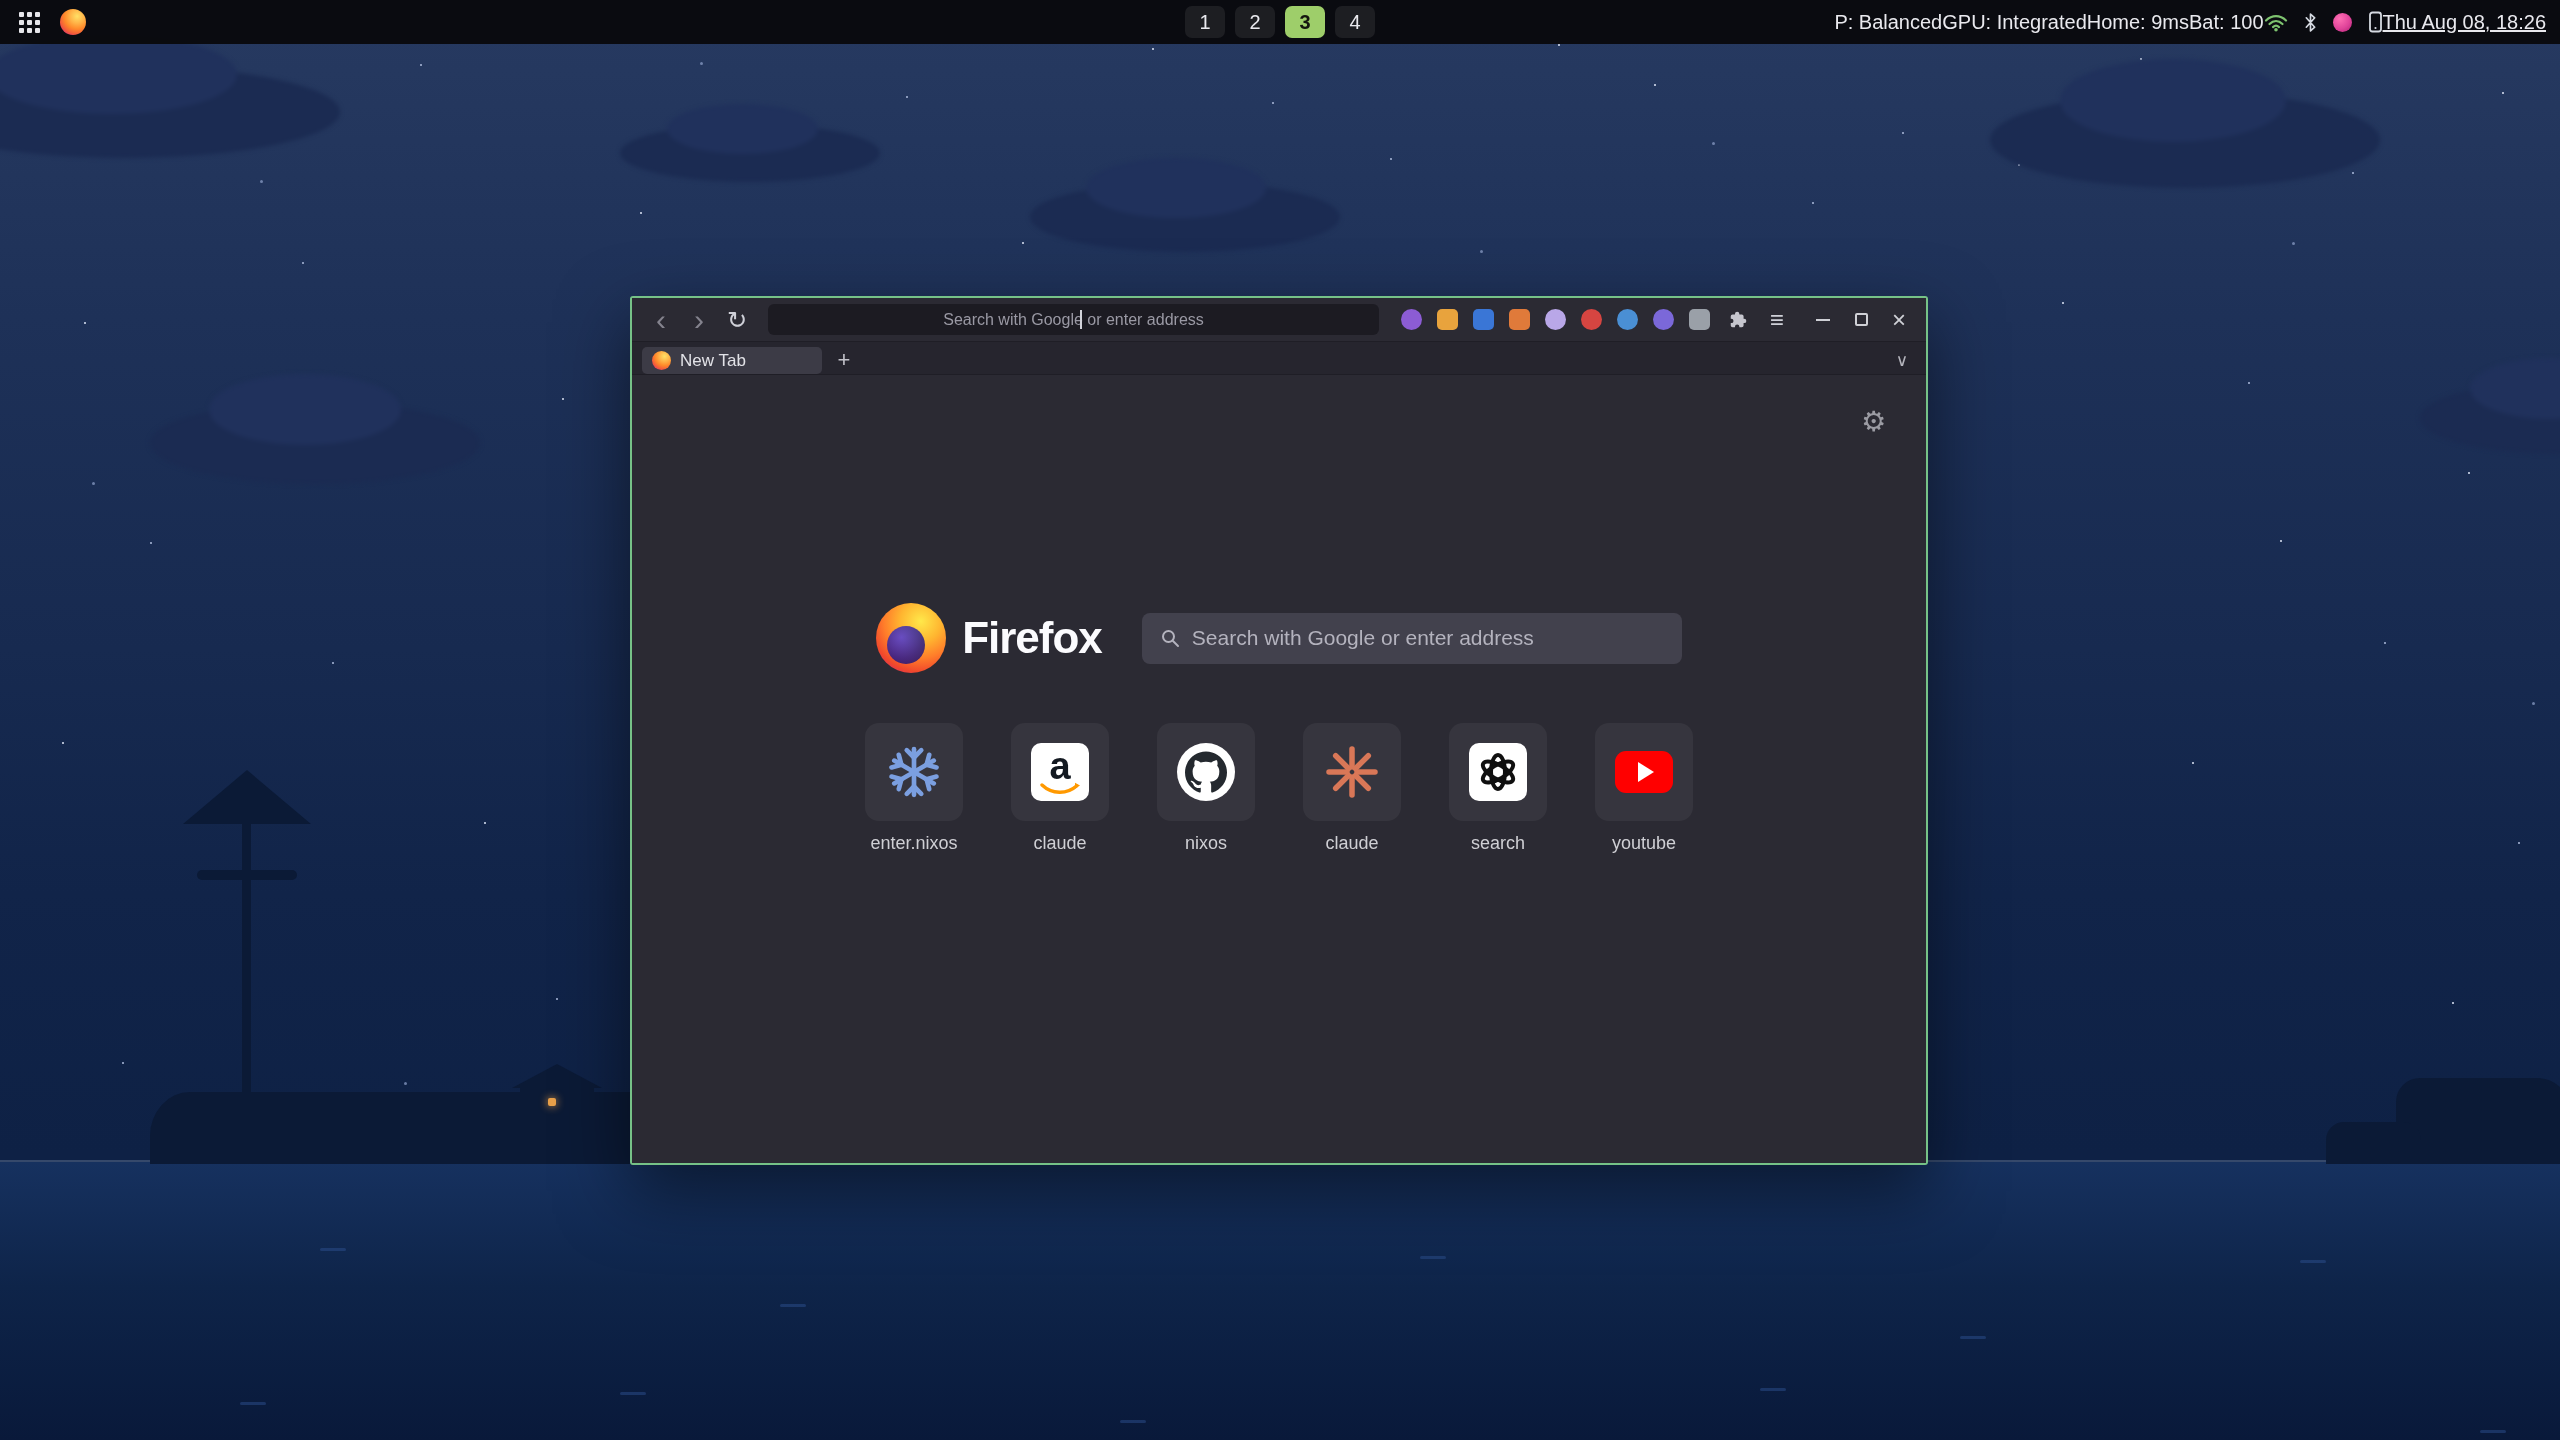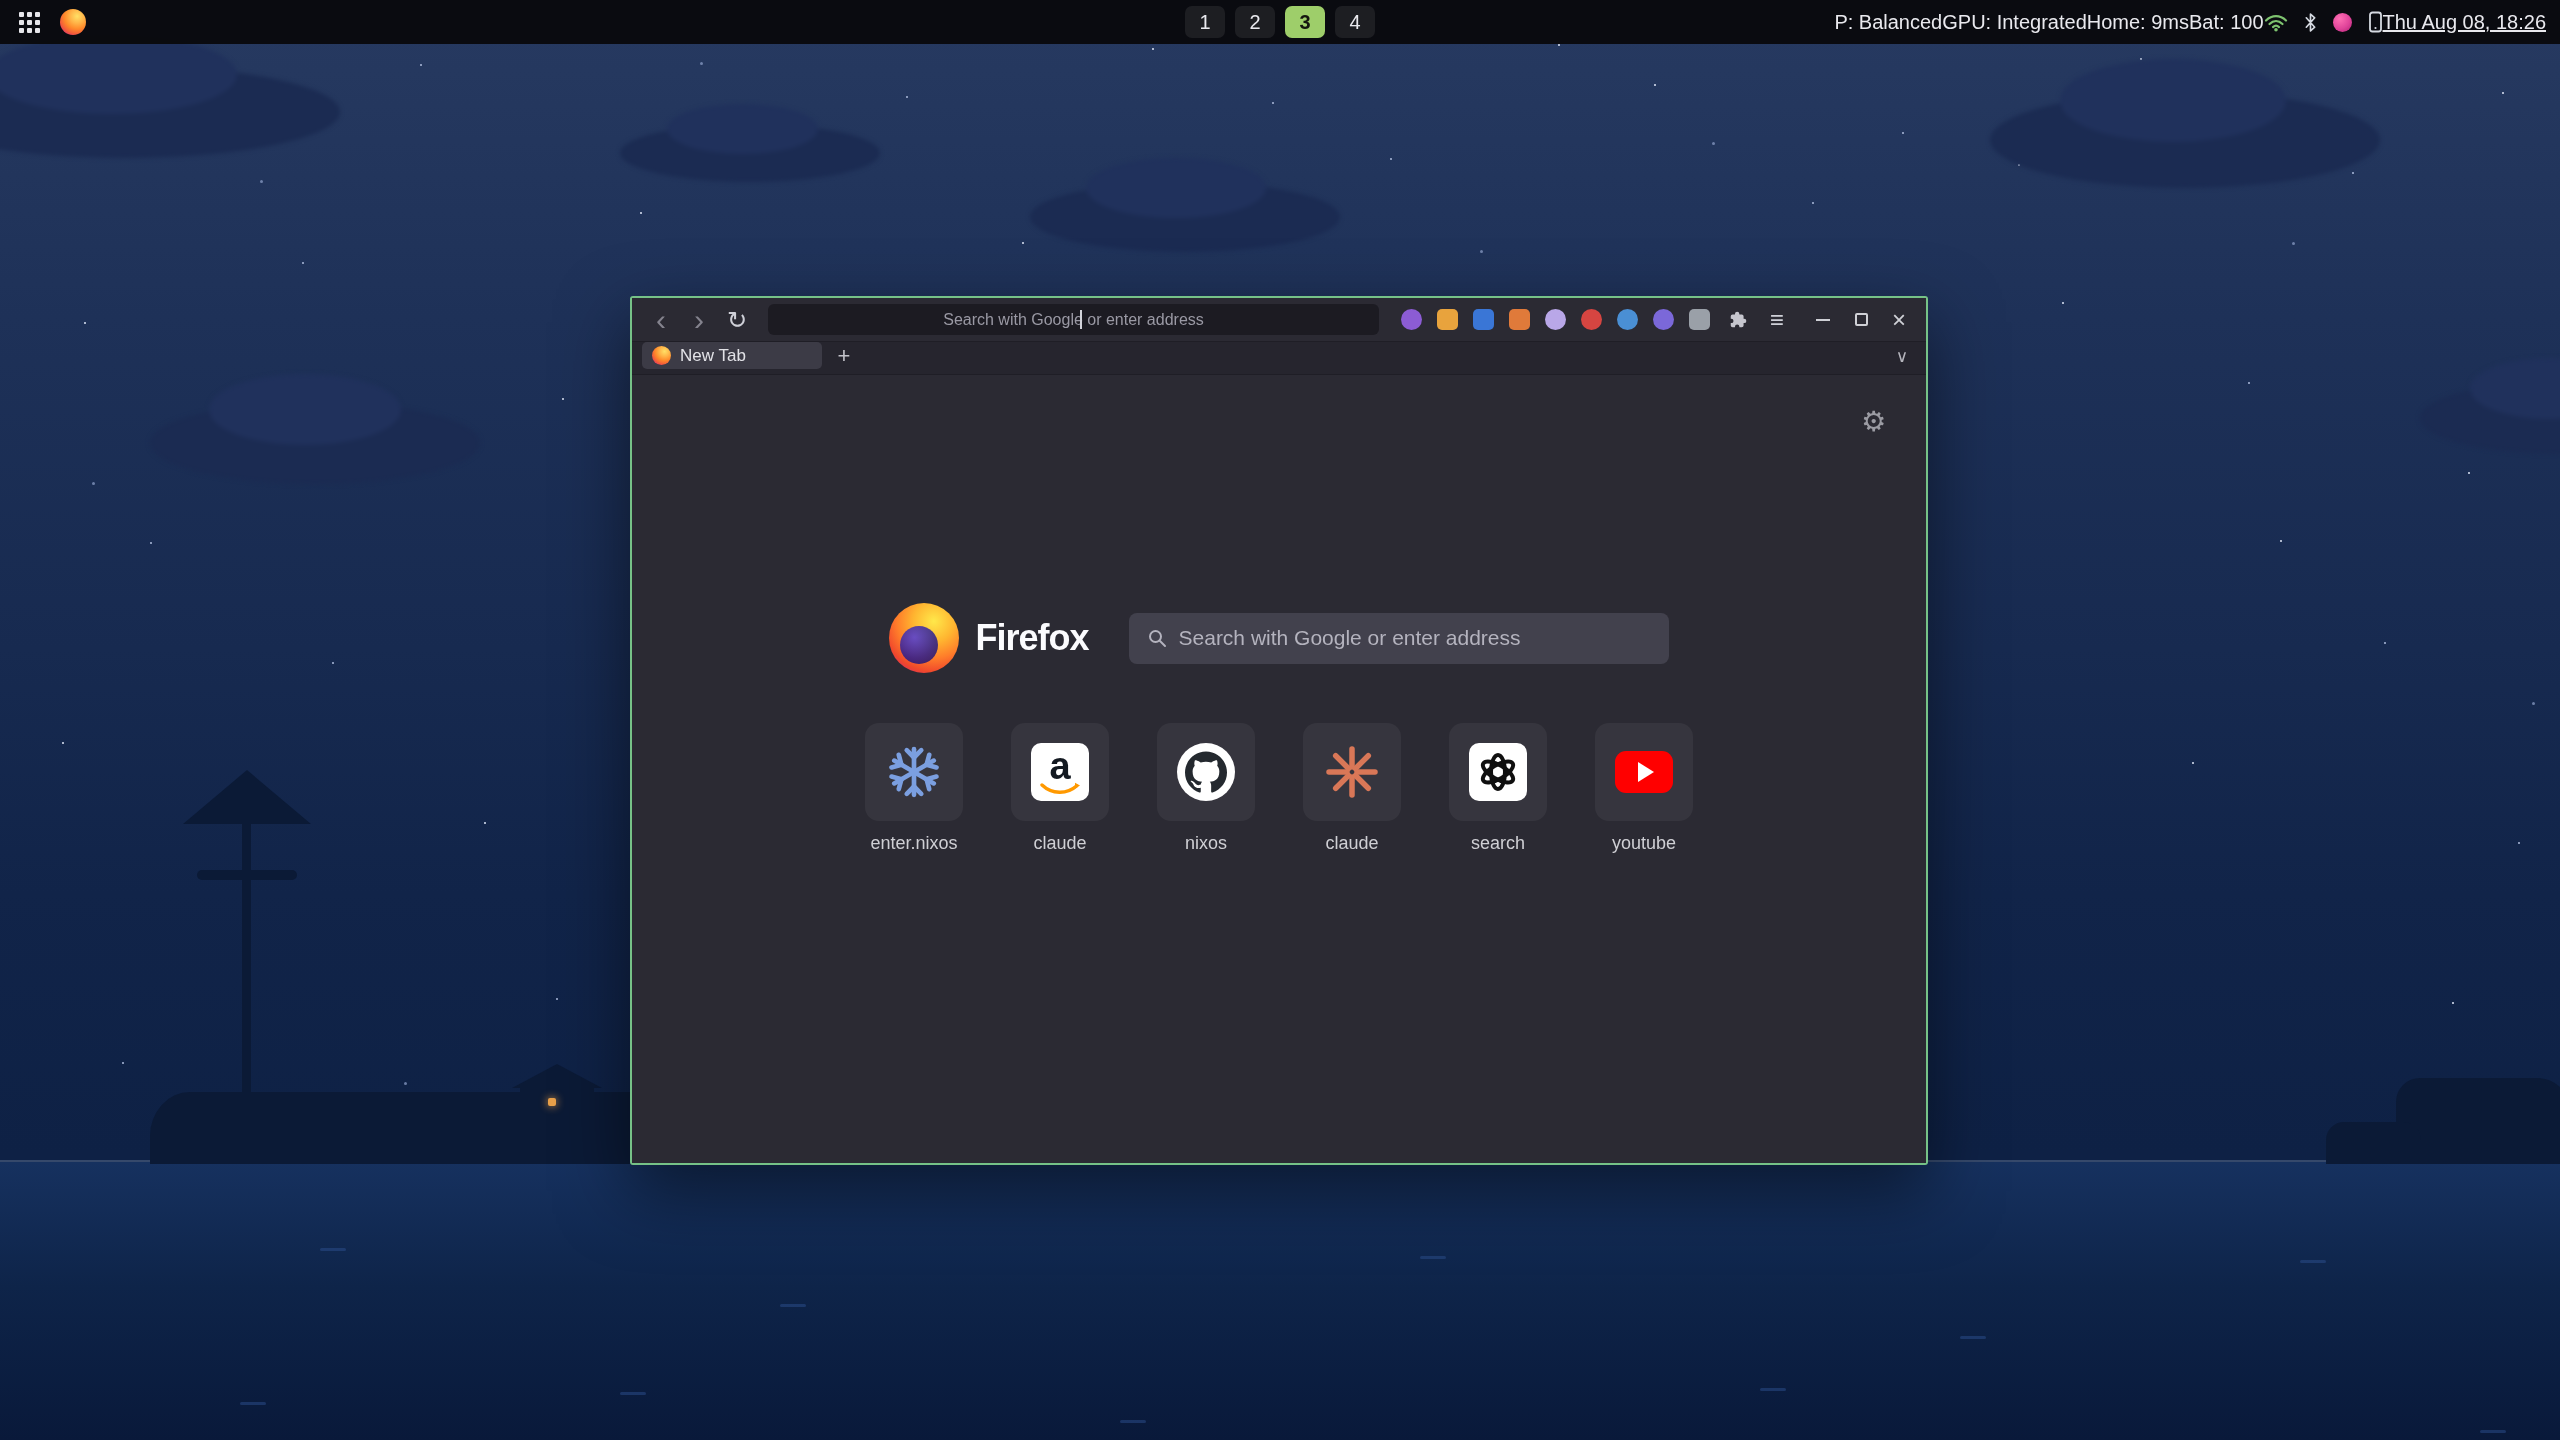--- a/index.html
+++ b/index.html
@@ -69,34 +69,34 @@
   .url-ph { color:#9a99a4; font-size:16px; }
   .caret { position:absolute; left:calc(50% + 6px); top:6px; width:2px; height:19px; background:#d2d3da; }
   .ext-row { display:flex; align-items:center; gap:15px; padding:0 8px; }
   .ext { width:21px; height:21px; border-radius:50%; display:inline-block; }
   .ext.sq { border-radius:5px; }
   .winctl { display:flex; align-items:center; gap:8px; margin-left:10px; }
   .winctl button { width:30px; height:30px; display:flex; align-items:center; justify-content:center; color:#cfd0d6; font-size:24px; }
   .min-bar { width:14px; height:2px; background:#cfd0d6; display:inline-block; }
   .max-box { width:13px; height:13px; border:2px solid #cfd0d6; border-radius:2px; display:inline-block; }
 
-  .tabbar { height:33px; flex:0 0 auto; background:#26252e; display:flex; align-items:flex-start; padding:0 10px; border-bottom:1px solid #1f1e26; }
+  .tabbar { height:33px; flex:0 0 auto; background:#26252e; display:flex; align-items:flex-end; padding:0 10px; border-bottom:1px solid #1f1e26; }
   .tab { height:27px; width:180px; background:#3c3b46; border-radius:5px; display:flex; align-items:center; gap:9px; padding:0 10px; }
   .tab-title { color:#e2e2e7; font-size:17px; }
   .newtab-btn { width:28px; height:28px; margin-left:8px; color:#c2c2c9; font-size:22px; display:flex; align-items:center; justify-content:center; border-radius:5px; }
   .tab-overflow { margin-left:auto; color:#b4b4bc; font-size:17px; width:28px; height:28px; display:flex; align-items:center; justify-content:center; }
 
   .content { flex:1; position:relative; background:#2b2a33; overflow:hidden; }
   .gear { position:absolute; top:30px; right:40px; color:#9b9ba3; font-size:28px; }
   .hero { display:flex; align-items:center; justify-content:center; margin-top:228px; gap:16px; }
   .ff-logo-big { width:70px; height:70px; border-radius:50%; position:relative; flex:0 0 auto;
     background:radial-gradient(circle at 64% 26%, #ffe84a 0%, #ffb530 30%, #ff7d2a 54%, #f0482c 74%, #d6246e 90%, #8a2b9e 100%); }
   .ff-logo-big::after { content:""; position:absolute; left:11px; top:23px; width:38px; height:38px; border-radius:50%;
     background:radial-gradient(circle at 38% 30%, #4e3ddb 0%, #2a1d8f 58%, #180f5e 100%); opacity:.85; }
-  .wordmark { font-size:36px; font-weight:bold; color:#fbfbfe; letter-spacing:-1px; }
+  .wordmark { font-size:44px; font-weight:bold; color:#fbfbfe; letter-spacing:-1px; }
   .search { width:540px; height:51px; margin-left:24px; background:#42414d; border-radius:8px; display:flex; align-items:center; padding:0 18px; gap:12px; }
   .search-input { flex:1; background:transparent; border:none; outline:none; color:#e6e6ea; font-size:21px; font-family:inherit; }
   .search-input::placeholder { color:#b4b3be; opacity:1; }
 
   .tiles { display:flex; justify-content:center; gap:46px; margin-top:50px; }
   .tile-wrap { width:100px; display:flex; flex-direction:column; align-items:center; }
   .tile { width:98px; height:98px; background:rgba(255,255,255,.055); border-radius:14px; display:flex; align-items:center; justify-content:center; }
   .tile-label { margin-top:12px; font-size:18px; color:#cfcfd4; text-align:center; white-space:nowrap; }
   .badge-white-circle { width:58px; height:58px; border-radius:50%; background:#fff; display:flex; align-items:center; justify-content:center; }
   .badge-white-square { width:58px; height:58px; border-radius:10px; background:#fff; display:flex; flex-direction:column; align-items:center; justify-content:center; }

